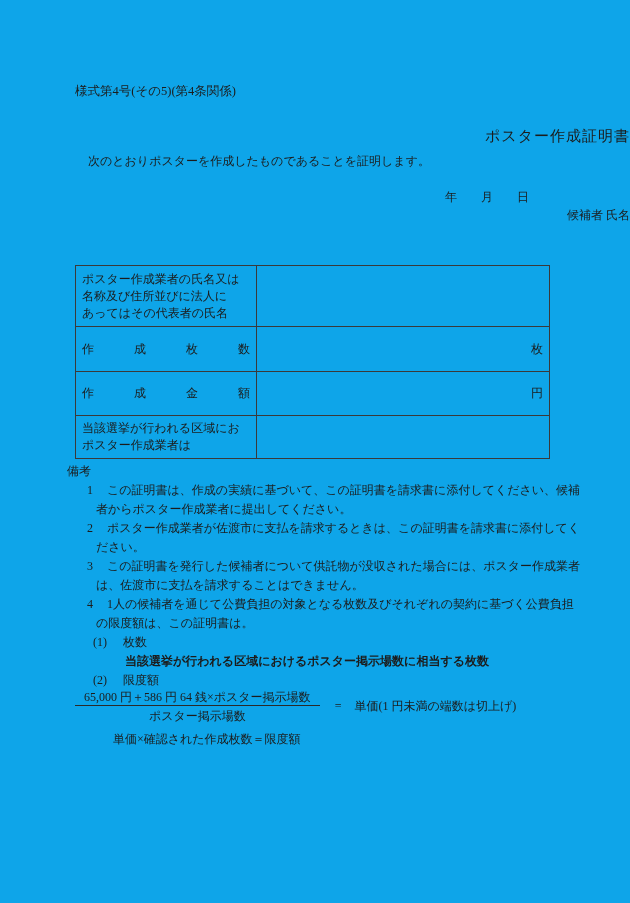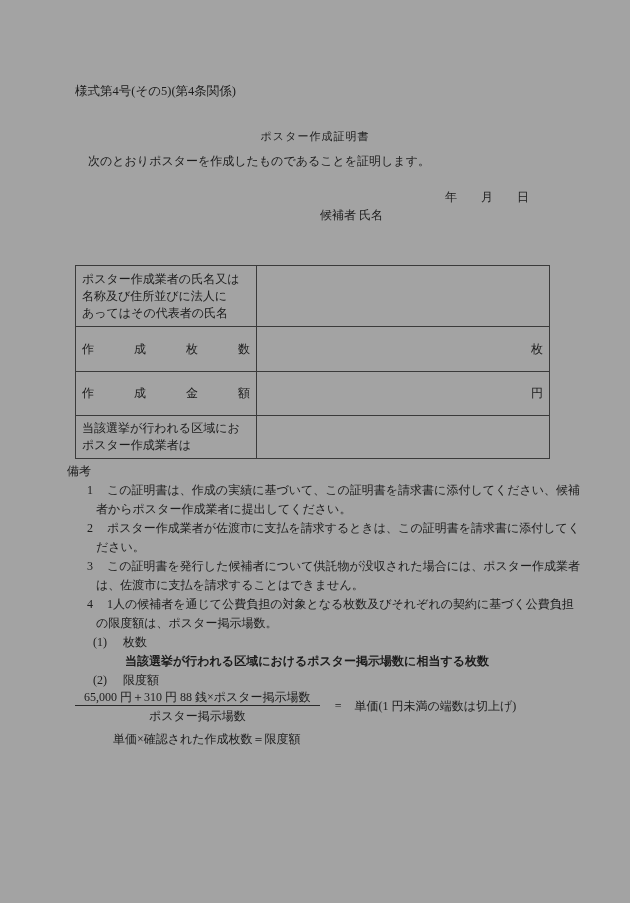--- a/index.html
+++ b/index.html
@@ -1,31 +1,31 @@
 <!DOCTYPE html>
 <html lang="ja"><head>
 <meta charset="utf-8">
 <style>
   html, body { margin: 0; padding: 0; background: #ffffff; }
   .page {
     position: relative;
     width: 630px;
     height: 903px;
-    background: #a3a3a3;
+    background: #0ea5e9;
     overflow: hidden;
     font-family: "Liberation Serif", "DejaVu Serif", serif;
     color: #1c1c1c;
     font-size: 12px;
   }
   .form-number { margin: 84px 0 0 75px; line-height: 15px; font-size: 12.5px; }
-  .doc-title  { margin-top: 30px; text-align: center; line-height: 15px; font-size: 11px; letter-spacing: 1px; }
+  .doc-title  { margin-top: 30px; text-align: right; line-height: 15px; font-size: 15px; letter-spacing: 1px; }
   .intro      { margin: 10px 0 0 88px; line-height: 15px; }
   .date-line  { margin: 21px 16px 0 445px; line-height: 15px; }
   .exec-line  { margin: 40px 0 0 375px; line-height: 15px; }
-  .cand-line  { margin: 3px 0 16px 320px; line-height: 15px; }
+  .cand-line  { margin: 3px 0 16px 320px; line-height: 15px; text-align: right; }
 
   table.cert {
     border-collapse: collapse;
     table-layout: fixed;
     margin: 42px 0 0 75px;
     width: 475px;
   }
   table.cert td {
     border: 1px solid #3a3a3a;
     font-size: 12px;
@@ -118,37 +118,37 @@
 
     <div class="remark">
       <span class="remark-num">2</span><span>ポスター作成業者が佐渡市に支払を請求するときは、この証明書を請求書に添付してください。</span>
     </div>
 
     <div class="remark">
       <span class="remark-num">3</span><span>この証明書を発行した候補者について供託物が没収された場合には、ポスター作成業者は、佐渡市に支払を請求することはできません。</span>
     </div>
 
     <div class="remark">
-      <span class="remark-num">4</span><span>1人の候補者を通じて公費負担の対象となる枚数及びそれぞれの契約に基づく公費負担の限度額は、ポスター掲示場数。</span>
+      <span class="remark-num">4</span><span>1人の候補者を通じて公費負担の対象となる枚数及びそれぞれの契約に基づく公費負担の限度額は、この証明書は。</span>
     </div>
 
     <div class="sub-item">
       <span class="sub-num">(1)</span><span>枚数</span>
     </div>
 
     <div class="sub-detail">当該選挙が行われる区域におけるポスター掲示場数に相当する枚数</div>
 
     <div class="sub-item">
       <span class="sub-num">(2)</span><span>限度額</span>
     </div>
   </div>
 
   <div class="formula-row">
     <span class="fraction">
-      <span class="frac-num" style="display:block;">65,000 円＋310 円 88 銭×ポスター掲示場数</span>
+      <span class="frac-num" style="display:block;">65,000 円＋586 円 64 銭×ポスター掲示場数</span>
       <span class="frac-den" style="display:block;">ポスター掲示場数</span>
     </span>
     <span class="equals">=</span>
     <span>単価(1 円未満の端数は切上げ)</span>
   </div>
 
   <div class="conclusion">単価×確認された作成枚数＝限度額</div>
 
 </div>
 

